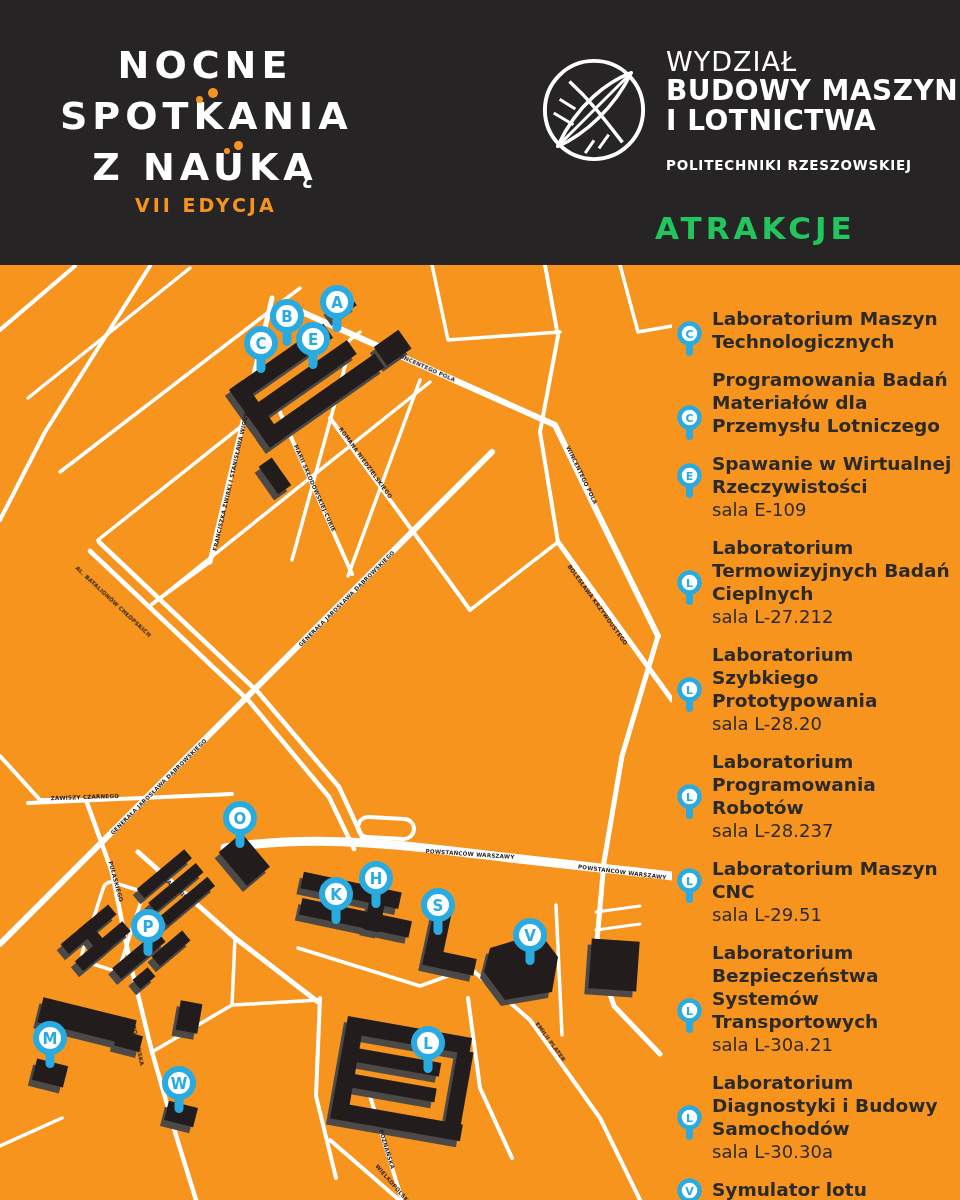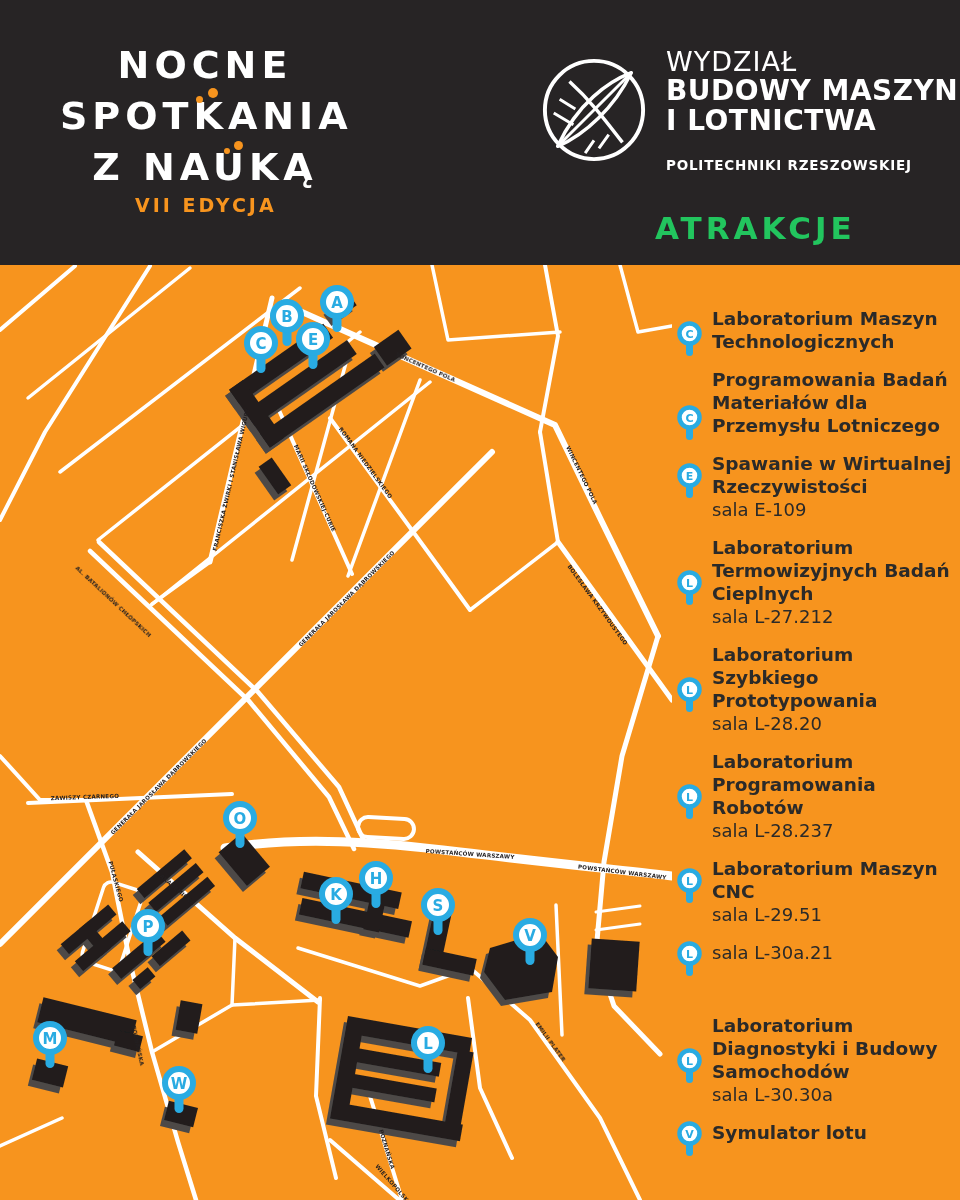--- a/index.html
+++ b/index.html
@@ -392,20 +392,21 @@
     </div>
   </div>
 
   <div class="item has-room">
     <svg class="lpin" width="27" height="38" viewBox="0 0 27 38">
       <rect x="10" y="20" width="7" height="15" rx="3.5" fill="#29abe2"></rect>
       <circle cx="13.5" cy="12.5" r="10" fill="#fff" stroke="#29abe2" stroke-width="4.5"></circle>
       <text class="pin-letter letter-slot" x="13.5" y="16.5" text-anchor="middle" font-size="11">L</text>
     </svg>
     <div class="item-text">
+      <div class="item-title">Laboratorium Bezpieczeństwa Systemów Transportowych</div>
       <div class="item-room">sala L-30a.21</div>
     </div>
   </div>
 
   <div class="item has-room">
     <svg class="lpin" width="27" height="38" viewBox="0 0 27 38">
       <rect x="10" y="20" width="7" height="15" rx="3.5" fill="#29abe2"></rect>
       <circle cx="13.5" cy="12.5" r="10" fill="#fff" stroke="#29abe2" stroke-width="4.5"></circle>
       <text class="pin-letter letter-slot" x="13.5" y="16.5" text-anchor="middle" font-size="11">L</text>
     </svg>

